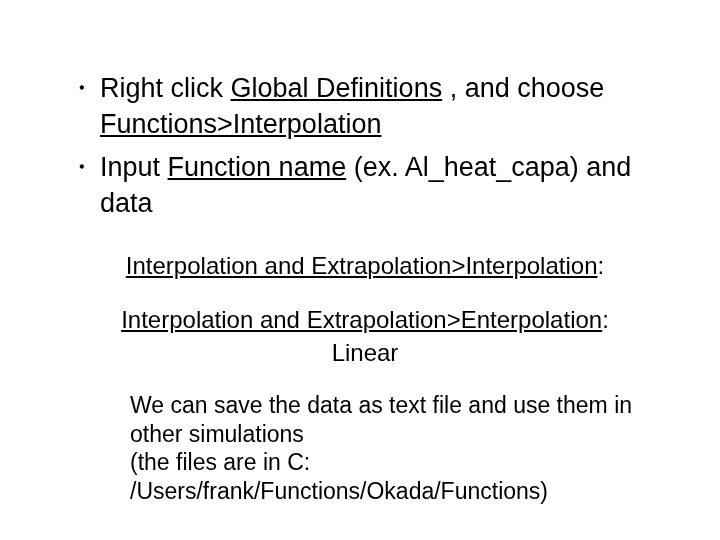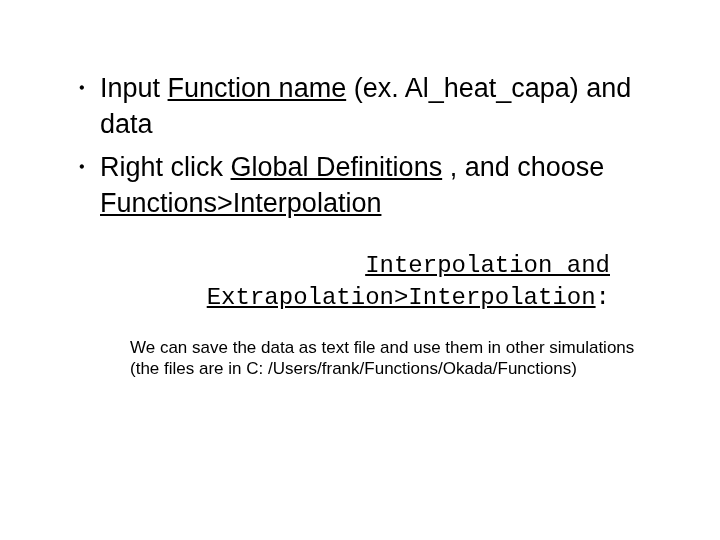--- a/index.html
+++ b/index.html
@@ -35,51 +35,54 @@
     position: absolute;
     left: 8px;
     top: 0;
     font-size: 27px;
   }
   .u {
     text-decoration: underline;
   }
   .mid {
     font-size: 24px;
-    text-align: right;
+    text-align: center;
     line-height: 1.35;
     margin: 18px auto 22px auto;
     padding: 0 60px;
-    font-family: Liberation Mono, monospace;
   }
   .note {
-    font-size: 17px;
+    font-size: 23px;
     line-height: 1.25;
     margin-left: 70px;
     margin-right: 30px;
   }
 </style>
 </head>
 <body>
 
 <div class="slide">
 
   <ul class="top">
     <li>
-      <span>Input </span><span class="u">Function name</span><span> (ex. Al_heat_capa) and data</span>
+      <span>Right click </span><span class="u">Global Definitions</span><span> , and choose </span><br>
+      <span class="u">Functions&gt;Interpolation</span>
     </li>
     <li>
-      <span>Right click </span><span class="u">Global Definitions</span><span> , and choose </span><br>
-      <span class="u">Functions&gt;Interpolation</span>
+      <span>Input </span><span class="u">Function name</span><span> (ex. Al_heat_capa) and data</span>
     </li>
   </ul>
 
   <div class="mid">
     <span class="u">Interpolation and Extrapolation&gt;Interpolation</span><span>:</span><br>
   </div>
 
+  <div class="mid">
+    <span class="u">Interpolation and Extrapolation&gt;Enterpolation</span><span>:</span><br>
+    <span>Linear</span>
+  </div>
 
   <div class="note">
     <span>We can save the data as text file and use them in other simulations</span><br>
     <span>(the files are in C: /Users/frank/Functions/Okada/Functions)</span>
   </div>
 
 </div>
 
 </body></html>

